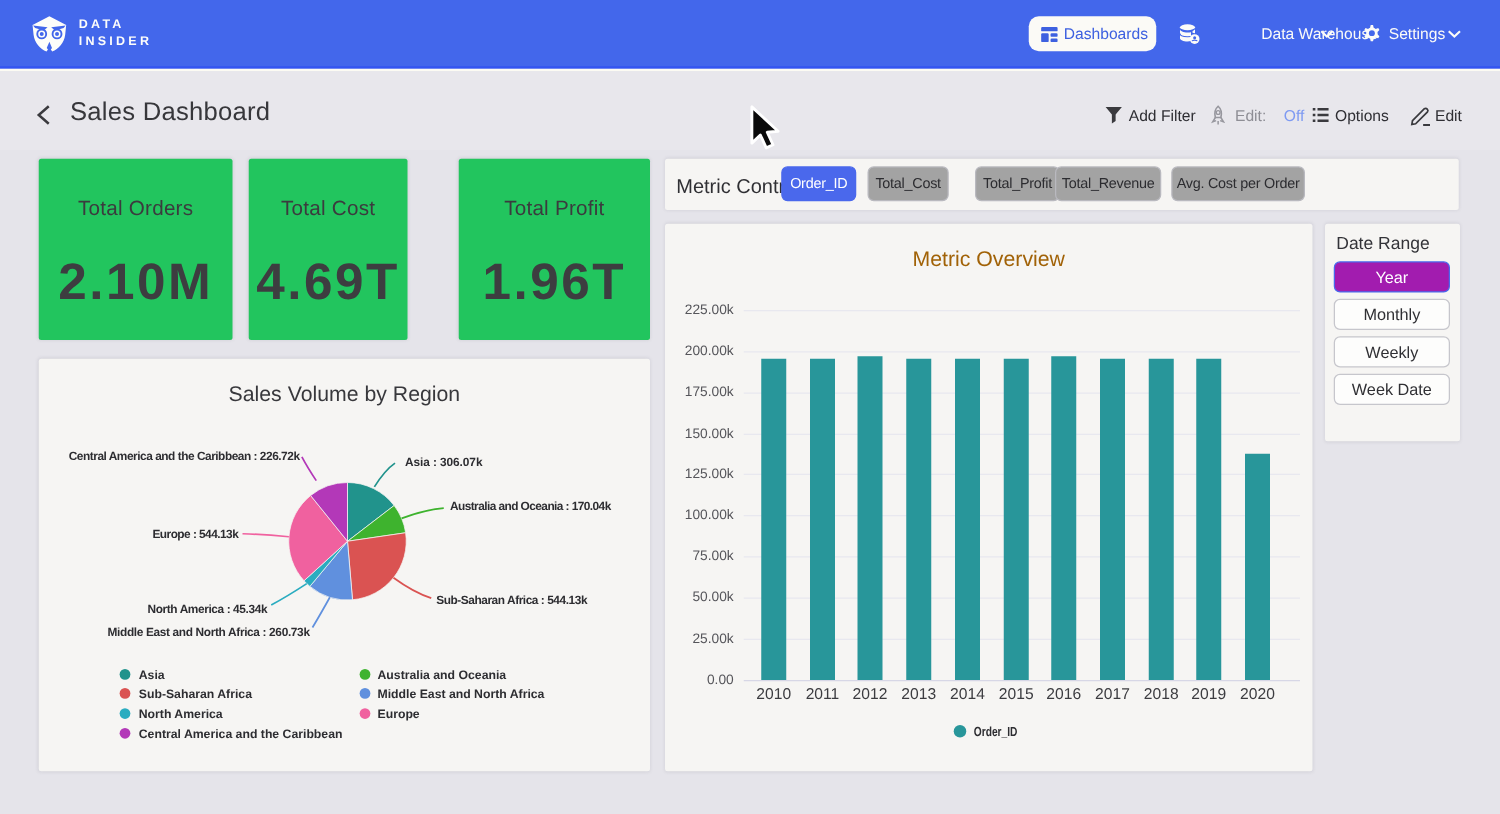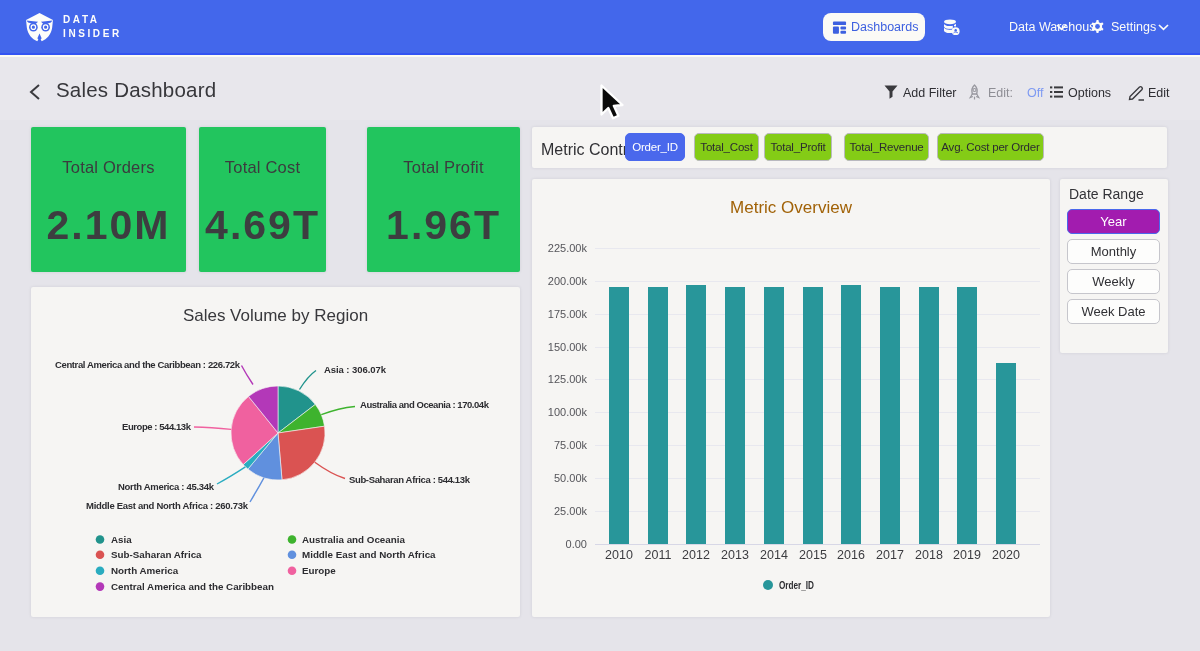--- a/index.html
+++ b/index.html
@@ -20,21 +20,21 @@
 
   .h2title { position:absolute; left:56px; top:78px; font-size:20.5px; color:#37373b; letter-spacing:0.2px; }
   .tooltext { position:absolute; top:86px; font-size:12.5px; font-weight:500; color:#2e2e33; letter-spacing:0; }
 
   .statcard { position:absolute; top:127px; height:145px; background:#22c55e; border-radius:2px; box-shadow:0 0 3px rgba(80,80,100,0.14); text-align:center; }
   .statcard .lbl { margin-top:31px; font-size:16.5px; color:#3b3b3e; font-weight:500; letter-spacing:0.2px; }
   .statcard .val { margin-top:25px; font-size:41px; color:#3d3d40; font-weight:bold; letter-spacing:2px; }
 
   #metricbar { position:absolute; left:532px; top:127px; width:635px; height:41px; background:#f6f5f3; border-radius:2px; box-shadow:0 0 3px rgba(80,80,100,0.14); }
   #metricbar .mlabel { position:absolute; left:9px; top:14px; font-size:16px; color:#303034; }
-  .mbtn { position:absolute; top:6px; height:28px; border:1px solid #b9b9bf; border-radius:5px; background:#84cc16; font-size:11.5px; letter-spacing:-0.2px; color:#2c2c30; display:flex; align-items:center; justify-content:center; white-space:nowrap; }
+  .mbtn { position:absolute; top:6px; height:28px; border:1px solid #b9b9bf; border-radius:5px; background:#a3a3a3; font-size:11.5px; letter-spacing:-0.2px; color:#2c2c30; display:flex; align-items:center; justify-content:center; white-space:nowrap; }
   .mbtn.sel { background:#4a68ec; border-color:#4a68ec; color:#fff; }
 
   #chartcard { position:absolute; left:532px; top:179px; width:518px; height:438px; background:#f6f5f3; border-radius:2px; box-shadow:0 0 3px rgba(80,80,100,0.14); }
   #chartcard h3 { position:absolute; left:0; top:19px; width:518px; text-align:center; font-size:17px; font-weight:400; color:#a16207; }
   .gline { position:absolute; left:63px; width:445px; height:1px; background:#e8e8ef; }
   .ylab { position:absolute; width:52px; text-align:right; font-size:11px; color:#55555a; }
   .bar { position:absolute; width:20px; background:#28969a; }
   .xlab { position:absolute; width:40px; text-align:center; font-size:12.5px; color:#3c3c40; top:369px; }
   #axis0 { position:absolute; left:63px; top:365px; width:445px; height:1px; background:#d7d7e6; }
 
@@ -143,21 +143,21 @@
   </div>
 <div class="statcard" style="left:367px; width:153px;">
     <div class="lbl">Total Profit</div>
     <div class="val">1.96T</div>
   </div>
 
 <div id="metricbar">
   <div class="mlabel">Metric Control</div>
   <div class="mbtn sel" style="left:93px; width:60px;">Order_ID</div>
   <div class="mbtn" style="left:162px; width:65px;">Total_Cost</div>
-  <div class="mbtn" style="left:232px; width:68px;">Total_Profit</div>
+  <div class="mbtn" style="left:248px; width:68px;">Total_Profit</div>
   <div class="mbtn" style="left:312px; width:85px;">Total_Revenue</div>
   <div class="mbtn" style="left:405px; width:107px;">Avg. Cost per Order</div>
 </div>
 
 <div id="chartcard">
   <h3>Metric Overview</h3>
   <div class="ylab" style="left:3px; top:63px;">225.00k</div>
   <div class="ylab" style="left:3px; top:96px;">200.00k</div>
   <div class="ylab" style="left:3px; top:129px;">175.00k</div>
   <div class="ylab" style="left:3px; top:162px;">150.00k</div>

